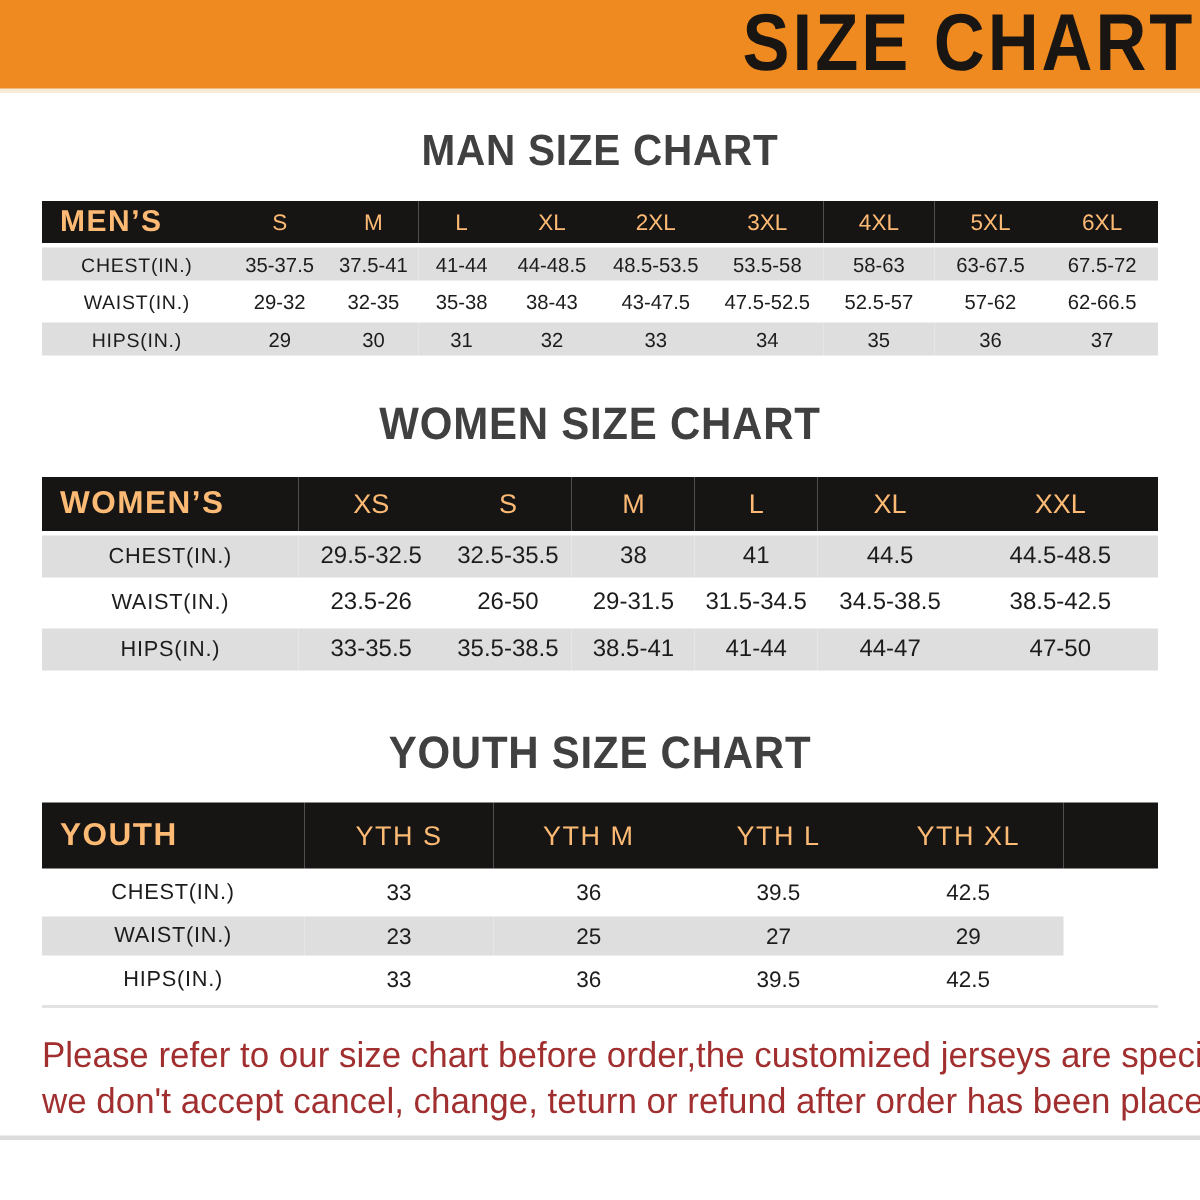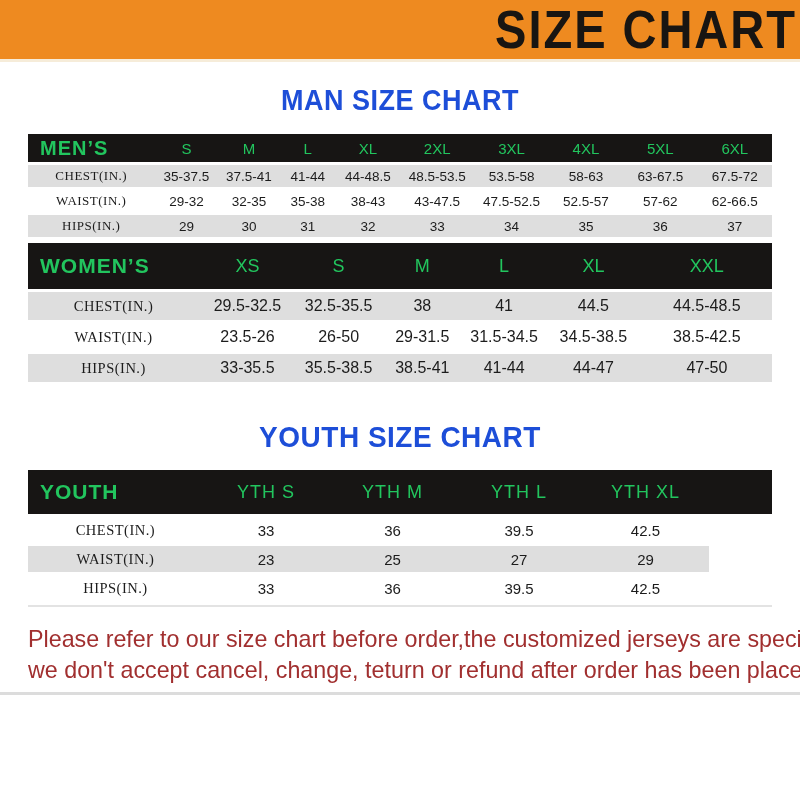--- a/index.html
+++ b/index.html
@@ -24,21 +24,21 @@
     color: #181512;
     letter-spacing: 2px;
     transform: scaleY(1.12) scaleX(0.98);
     white-space: nowrap;
   }
 
   
   .section-heading {
     text-align: center;
     font-weight: bold;
-    color: #1d4ed8;
+    color: #404040;
     margin: 0;
   }
   .section-heading span {
     display: inline-block;
     transform: scaleY(1.08);
     letter-spacing: 0.5px;
   }
   #section-men .section-heading   { font-size: 27px; padding: 23px 0 15px; }
   #section-women .section-heading { font-size: 28px; padding: 27px 0 16px; }
   #section-youth .section-heading { font-size: 28px; padding: 36px 0 14px; }
@@ -46,50 +46,50 @@
   
   table.size-table {
     width: 744px;
     margin: 0 auto;
     border-collapse: separate;
     border-spacing: 0 3px;
     table-layout: fixed;
   }
   table.size-table th {
     background: #171514;
-    color: #22c55e;
+    color: #fdba74;
     font-weight: normal;
     text-align: center;
     white-space: nowrap;
     overflow: hidden;
   }
   table.size-table th.row-label-head {
     text-align: left;
     font-weight: bold;
     letter-spacing: 1px;
     padding-left: 12px;
   }
   table.size-table td {
     text-align: center;
     color: #1c1c1c;
     white-space: nowrap;
     background: #ffffff;
     overflow: hidden;
   }
   table.size-table tr.shade td { background: #dedede; }
-  table.size-table td.row-label { letter-spacing: 0.5px; font-family: Liberation Serif, serif; }
+  table.size-table td.row-label { letter-spacing: 0.5px; }
 
   
   .tbl-men th { height: 28px; font-size: 15px; }
   .tbl-men th.row-label-head { font-size: 20px; }
   .tbl-men td { height: 22px; font-size: 13.5px; }
   .tbl-men td.row-label { font-size: 13px; }
 
   
-  .tbl-women th { height: 46px; font-size: 18px; }
+  .tbl-women th { height: 36px; font-size: 18px; }
   .tbl-women th.row-label-head { font-size: 21px; }
   .tbl-women td { height: 28px; font-size: 16px; }
   .tbl-women td.row-label { font-size: 14.5px; }
 
   
   .tbl-youth th { height: 44px; font-size: 18px; letter-spacing: 1px; }
   .tbl-youth th.row-label-head { font-size: 21px; letter-spacing: 2px; }
   .tbl-youth td { height: 26px; font-size: 15px; }
   .tbl-youth td.row-label { font-size: 14.5px; }
   .tbl-youth .filler { background: transparent !important; }
@@ -191,20 +191,21 @@
           <td>34</td>
           <td>35</td>
           <td>36</td>
           <td>37</td>
         </tr>
       </tbody>
     </table>
 </section>
 
 <section id="section-women">
+  <h2 class="section-heading"><span>WOMEN SIZE CHART</span></h2>
   <table class="size-table tbl-women">
     <colgroup>
       <col style="width:23%">
         <col style="width:13%">
         <col style="width:11.5%">
         <col style="width:11%">
       <col style="width:11%">
         <col style="width:13%">
         <col style="width:17.5%">
     </colgroup>

